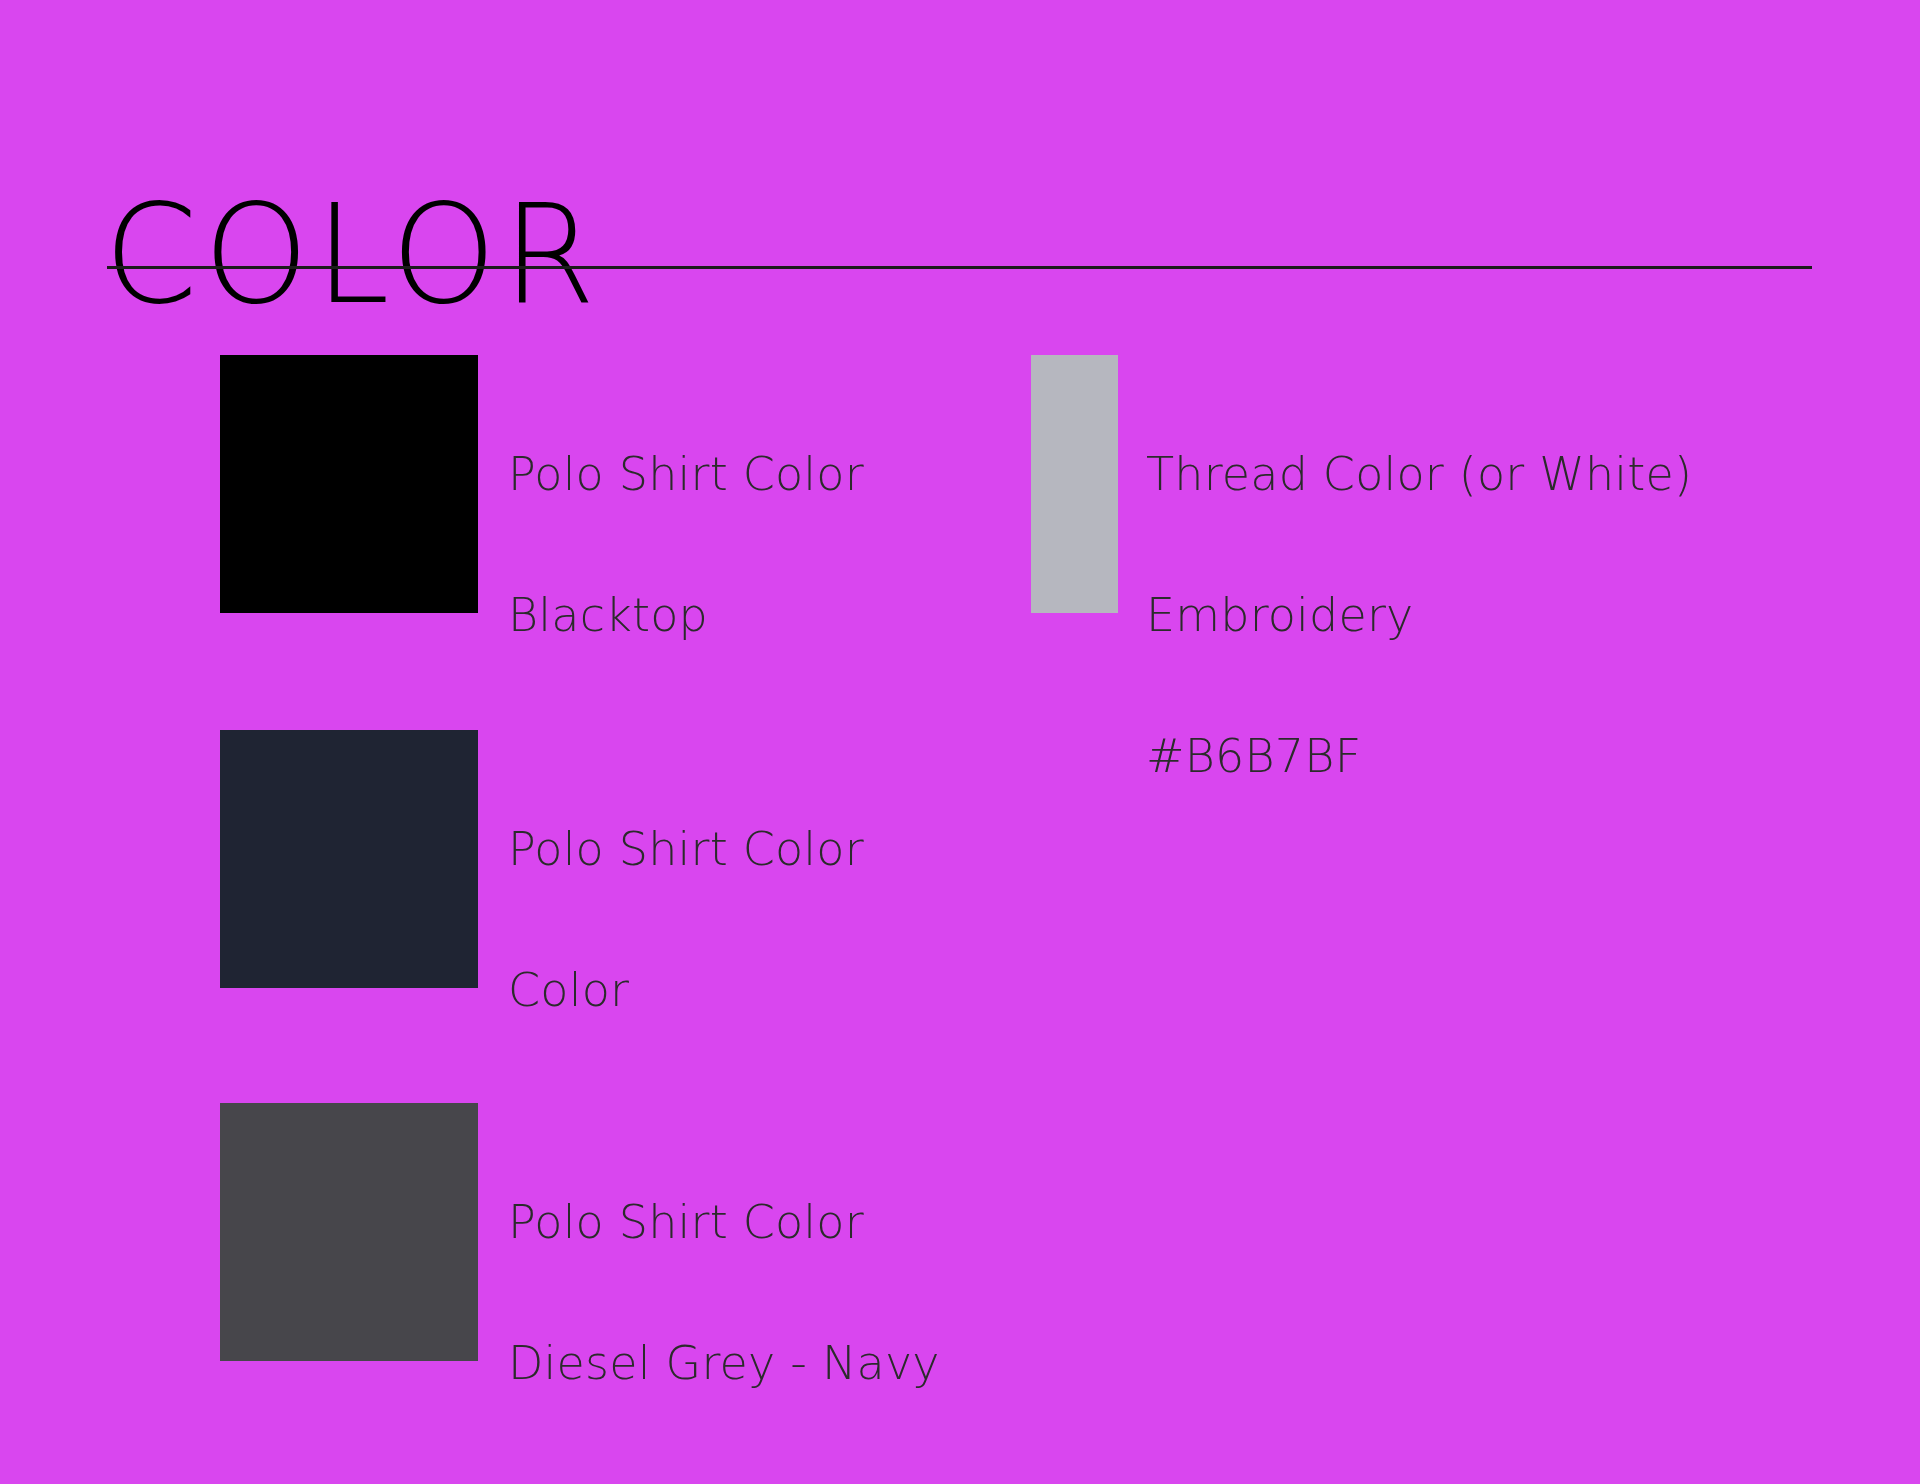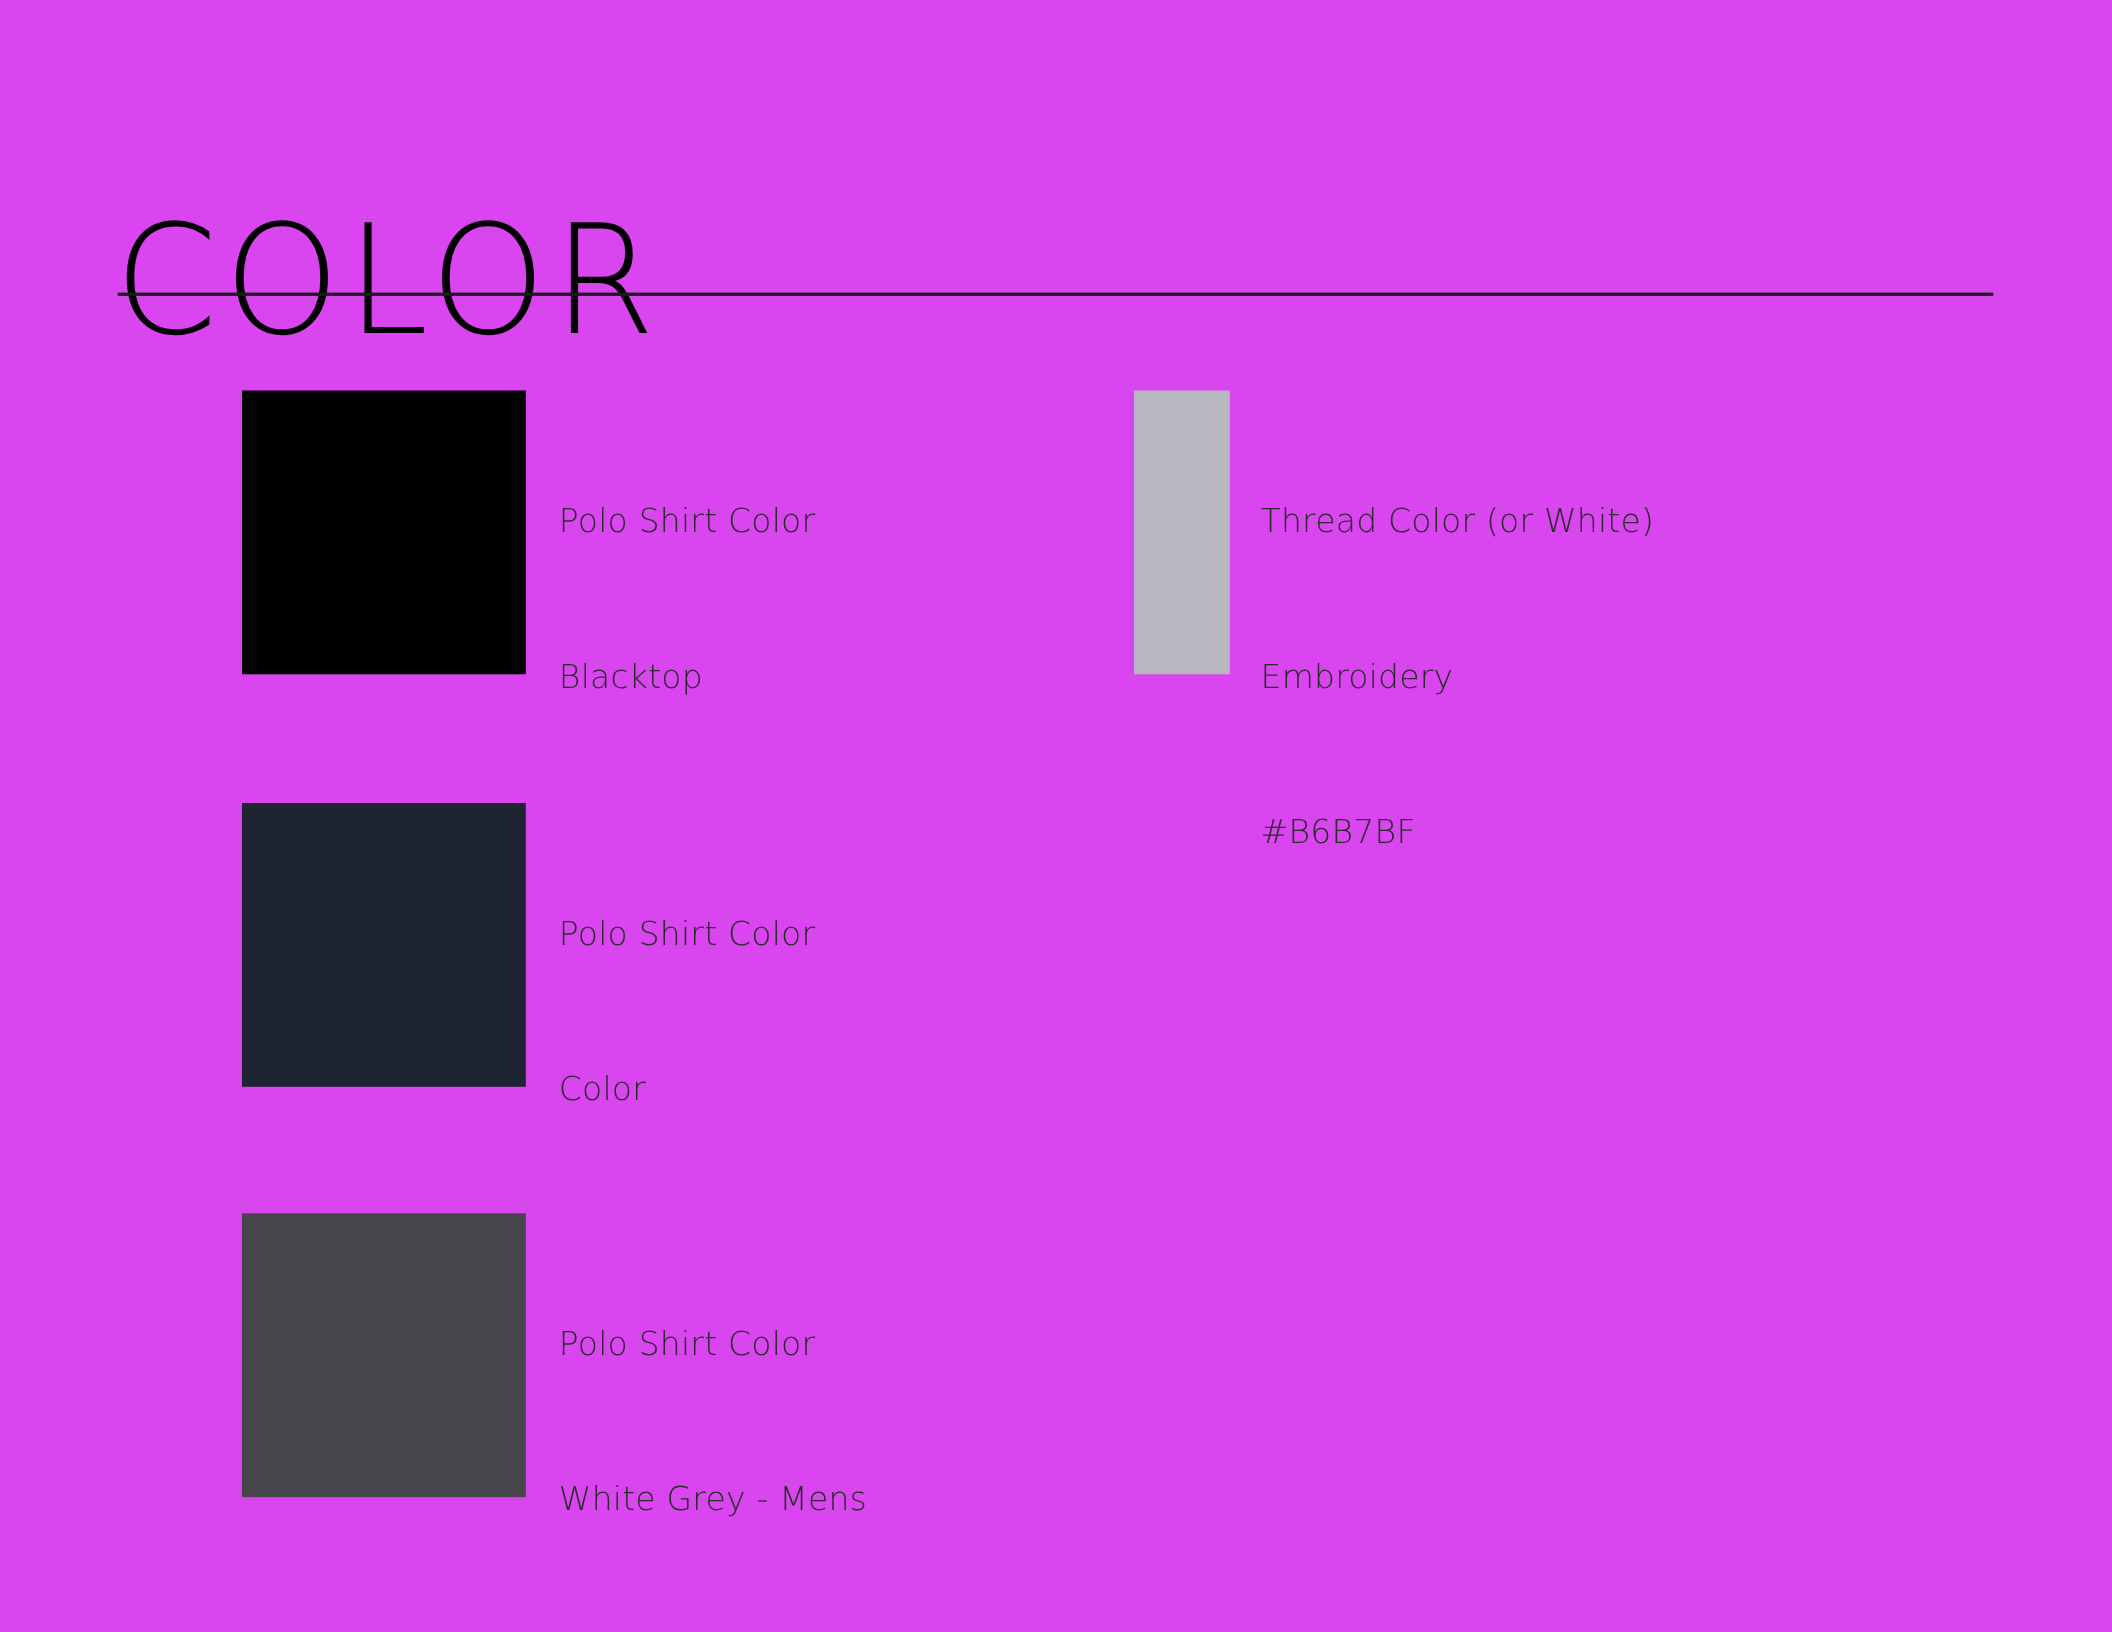--- a/index.html
+++ b/index.html
@@ -79,21 +79,21 @@
   .swatch-chip.narrow {
     width: 87px;
     height: 258px;
   }
 
   .swatch-text {
     margin-left: 30px;
     padding-top: 2px;
     font-family: "DejaVu Sans", "Liberation Sans", sans-serif;
     font-weight: 300;
-    font-size: 30px;
+    font-size: 46px;
     line-height: 47px;
     color: #2b2b2b;
     letter-spacing: 0.2px;
     white-space: pre;
   }
   .col-right .swatch-text {
     margin-left: 28px;
   }
 
   .swatch-text .line {
@@ -134,19 +134,19 @@
       <div class="swatch-text" style="color: rgb(43, 43, 43);">
         <span class="line">Polo Shirt Color</span>
         <span class="line">Color</span>
       </div>
     </div>
 
     <div class="swatch-group col-left row-3">
       <div class="swatch-chip" style="background-color: rgb(71, 70, 75);"></div>
       <div class="swatch-text" style="color: rgb(43, 43, 43);">
         <span class="line">Polo Shirt Color</span>
-        <span class="line">White Grey - Mens</span>
+        <span class="line">Diesel Grey - Navy</span>
         <span class="line">Rogue Grey  - Womens</span>
       </div>
     </div>
 
   </div>
 </div>
 
 </body></html>

